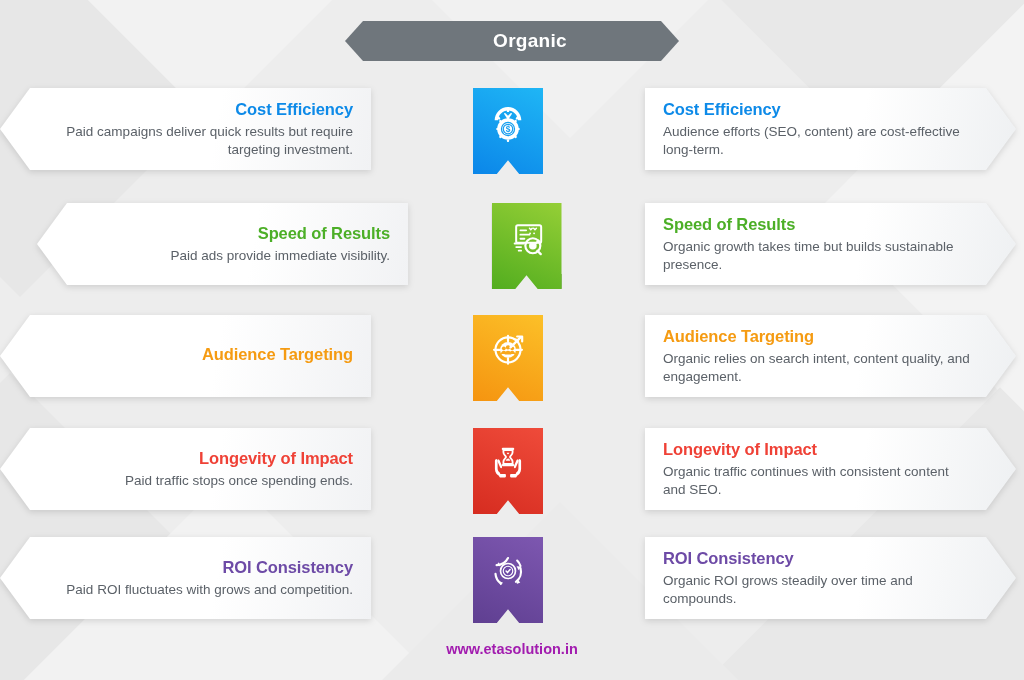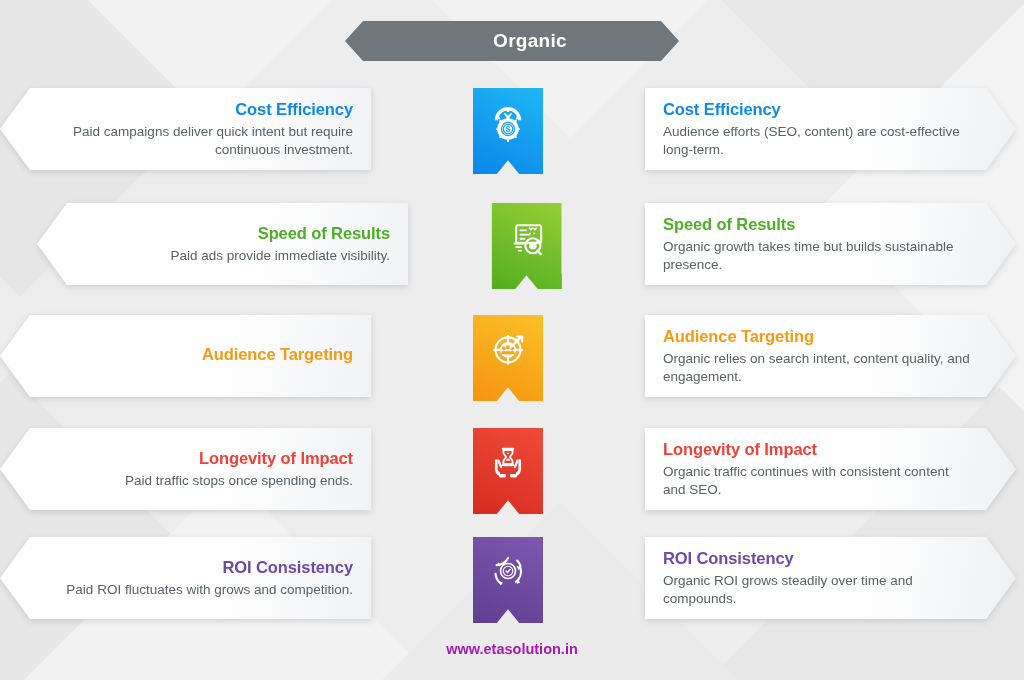--- a/index.html
+++ b/index.html
@@ -218,21 +218,21 @@
     <div class="header-banner">
       <div class="header-half right">Organic</div>
     </div>
   </div>
 
   <div id="rows-host">
       <div class="row r0">
     <div class="panel left">
       <div class="panel-inner">
         <div class="panel-title" style="color:#0d8ae8">Cost Efficiency</div>
-        <div class="panel-desc">Paid campaigns deliver quick intent but require continuous investment.</div>
+        <div class="panel-desc">Paid campaigns deliver quick results but require targeting investment.</div>
       </div>
     </div>
 
     <div class="badge">
       <div class="tail-l" style="background:#0a63b8"></div>
       <div class="tail-r" style="background:#0a63b8"></div>
       <div class="ribbon" style="background:linear-gradient(205deg, #1fb6f5 0%, #0b86e9 100%)"></div>
       <div class="glyph">
     <svg width="40" height="40" viewBox="0 0 48 48" fill="#fff">
       <path d="M24 6c-8.8 0-16 7.2-16 16h4.2c0-6.5 5.3-11.8 11.8-11.8S35.8 15.5 35.8 22H40c0-8.8-7.2-16-16-16z"></path>

